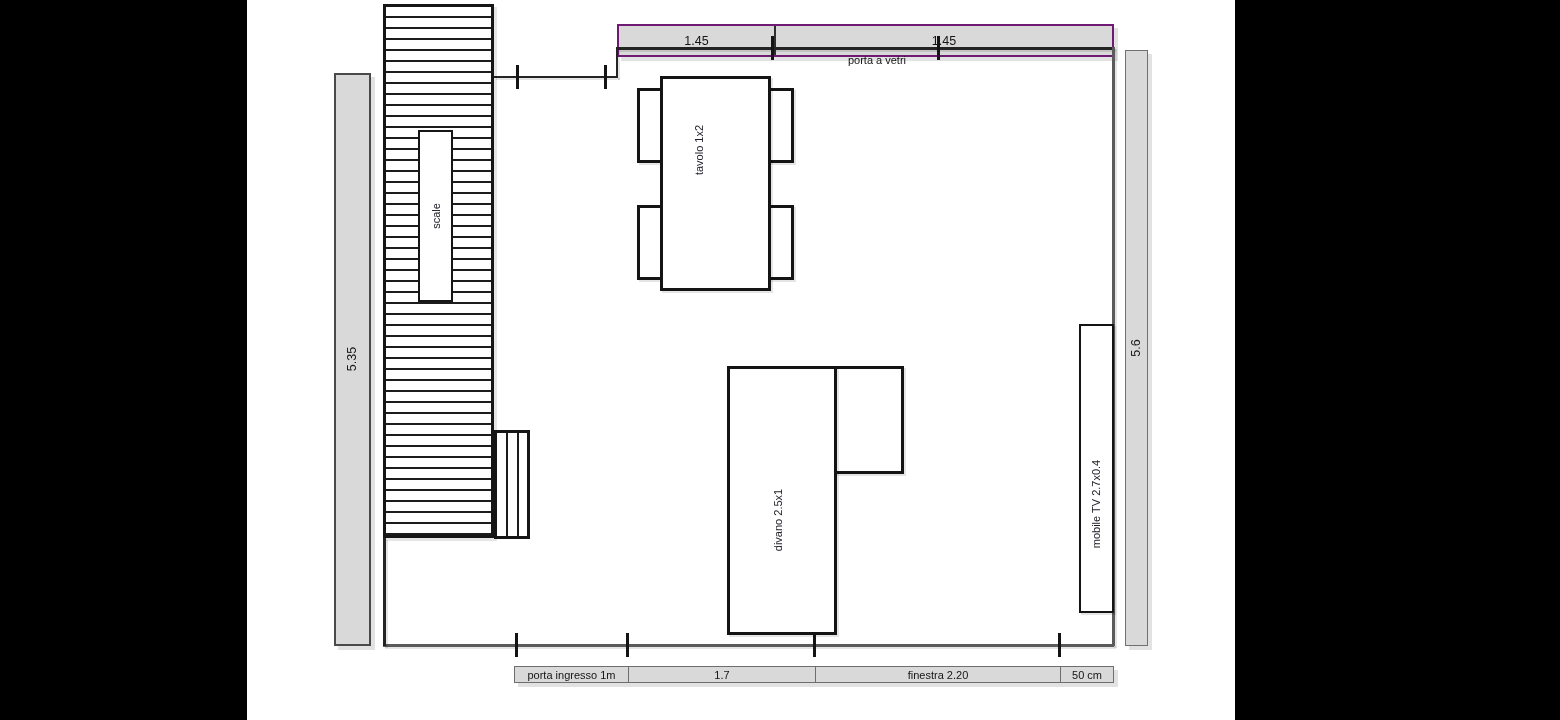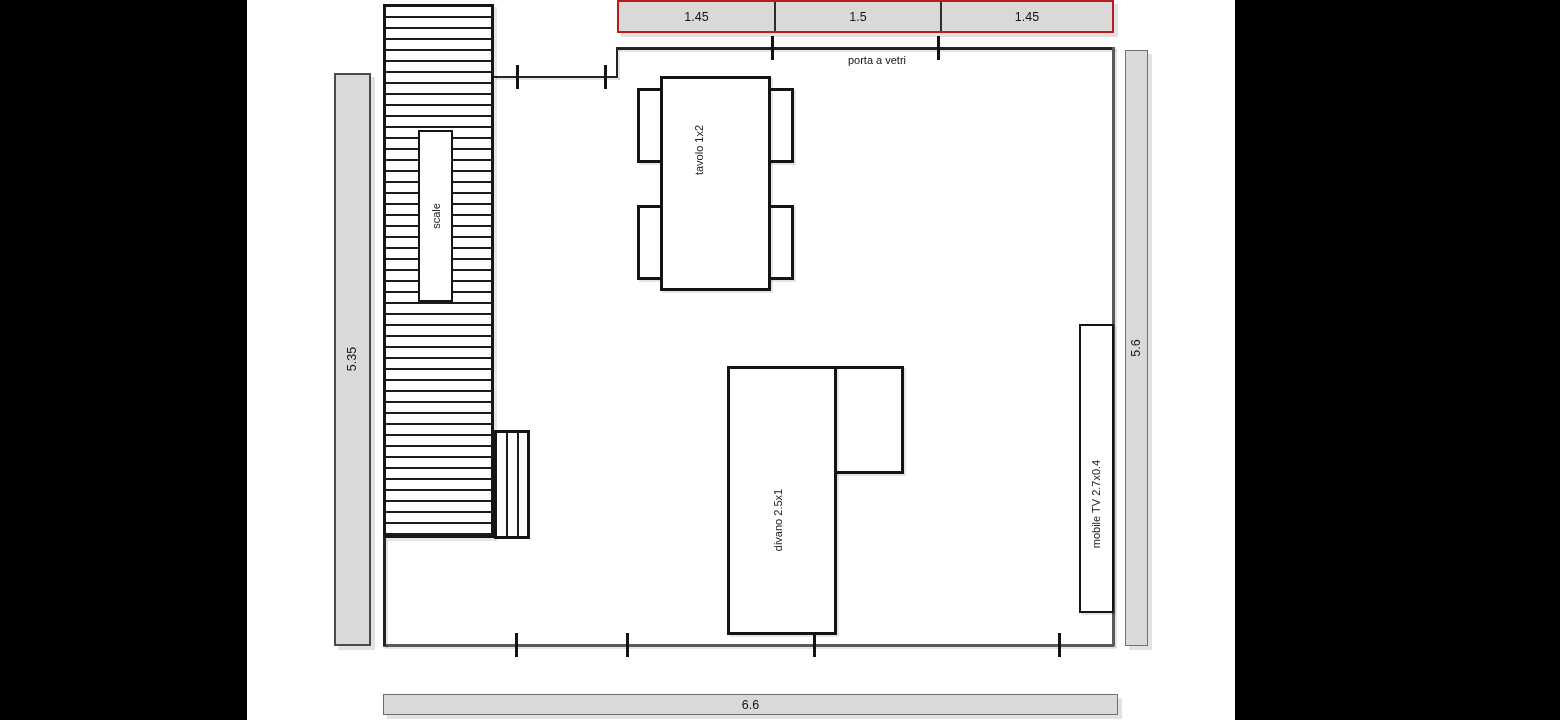--- a/index.html
+++ b/index.html
@@ -4,21 +4,21 @@
 <style>
   html,body{margin:0;padding:0;background:#000;}
   *{box-sizing:border-box;}
   #canvas{position:relative;width:1560px;height:720px;background:#000;overflow:hidden;
           font-family:"Liberation Sans",sans-serif;color:#1c1c24;}
   .abs{position:absolute;}
   #page{left:247px;top:0;width:988px;height:720px;background:#fff;}
 
   
   .dimbar{background:#d9d9d9;box-shadow:4px 4px 0 rgba(150,150,150,0.28);}
-  #topbar{left:617px;top:0;width:497px;height:33px;display:flex;border:2px solid #b91c1c;}
+  #topbar{left:617px;top:24px;width:497px;height:33px;display:flex;border:2px solid #701a75;}
   #topbar .cell{display:flex;align-items:center;justify-content:center;font-size:12.5px;color:#151515;}
   #topbar .cell+.cell{border-left:2px solid #2e2e2e;}
   #bottomrow{left:514px;top:666px;width:600px;height:17px;display:flex;border:1.5px solid #6e6e6e;}
   #bottomrow .cell{display:flex;align-items:center;justify-content:center;font-size:11px;color:#151515;}
   #bottomrow .cell+.cell{border-left:1.5px solid #6e6e6e;}
   #totalbar{left:383px;top:694px;width:735px;height:21px;border:1.5px solid #6e6e6e;
             display:flex;align-items:center;justify-content:center;font-size:12.5px;color:#151515;}
   #leftbar{left:334px;top:73px;width:37px;height:573px;border:2px solid #4a4a4a;}
   #rightbar{left:1125px;top:50px;width:23px;height:596px;border:1.5px solid #707070;}
 
@@ -55,21 +55,20 @@
   #lbl-56{left:1136px;top:348px;font-size:12.5px;color:#151515;}
 </style>
 </head>
 <body>
 
 <div id="canvas">
   <div id="page" class="abs"></div>
 
   <div id="topbar" class="abs dimbar">
     <div class="cell" style="flex:0 0 155px;">1.45</div>
-    <div class="cell" style="flex:0 0 166px;">1.5</div>
     <div class="cell" style="flex:1 1 auto;">1.45</div>
   </div>
 
   <div class="abs wall" style="left:617px;top:47px;width:497px;height:2.5px;background:#242424;"></div>
   <div class="abs wall" style="left:615.5px;top:47px;width:2.5px;height:31px;background:#242424;"></div>
   <div class="abs wall" style="left:494px;top:76px;width:124px;height:2px;background:#242424;"></div>
   <div class="abs wall" style="left:1112px;top:47px;width:2.5px;height:599px;background:#5a5a5a;"></div>
   <div class="abs wall" style="left:383px;top:644px;width:731px;height:2.5px;background:#5a5a5a;"></div>
   <div class="abs wall" style="left:383px;top:538px;width:2.5px;height:108px;background:#242424;"></div>
 
@@ -101,15 +100,20 @@
   <div class="abs vlabel" style="left:778px;top:520px;">divano 2.5x1</div>
 
   <div id="tv" class="abs furn"></div>
   <div class="abs vlabel" style="left:1096px;top:504px;">mobile TV 2.7x0.4</div>
 
   <div id="leftbar" class="abs dimbar"></div>
   <div id="lbl-535" class="abs vlabel">5.35</div>
   <div id="rightbar" class="abs dimbar"></div>
   <div id="lbl-56" class="abs vlabel">5.6</div>
 
+  <div id="bottomrow" class="abs dimbar">
+    <div class="cell" style="flex:0 0 113px;">porta ingresso 1m</div>
+    <div class="cell" style="flex:0 0 187px;">1.7</div>
+    <div class="cell" style="flex:0 0 245px;">finestra 2.20</div>
+    <div class="cell" style="flex:1 1 auto;">50 cm</div>
+  </div>
 
-  <div id="totalbar" class="abs dimbar">6.6</div>
 </div>
 
 </body></html>

